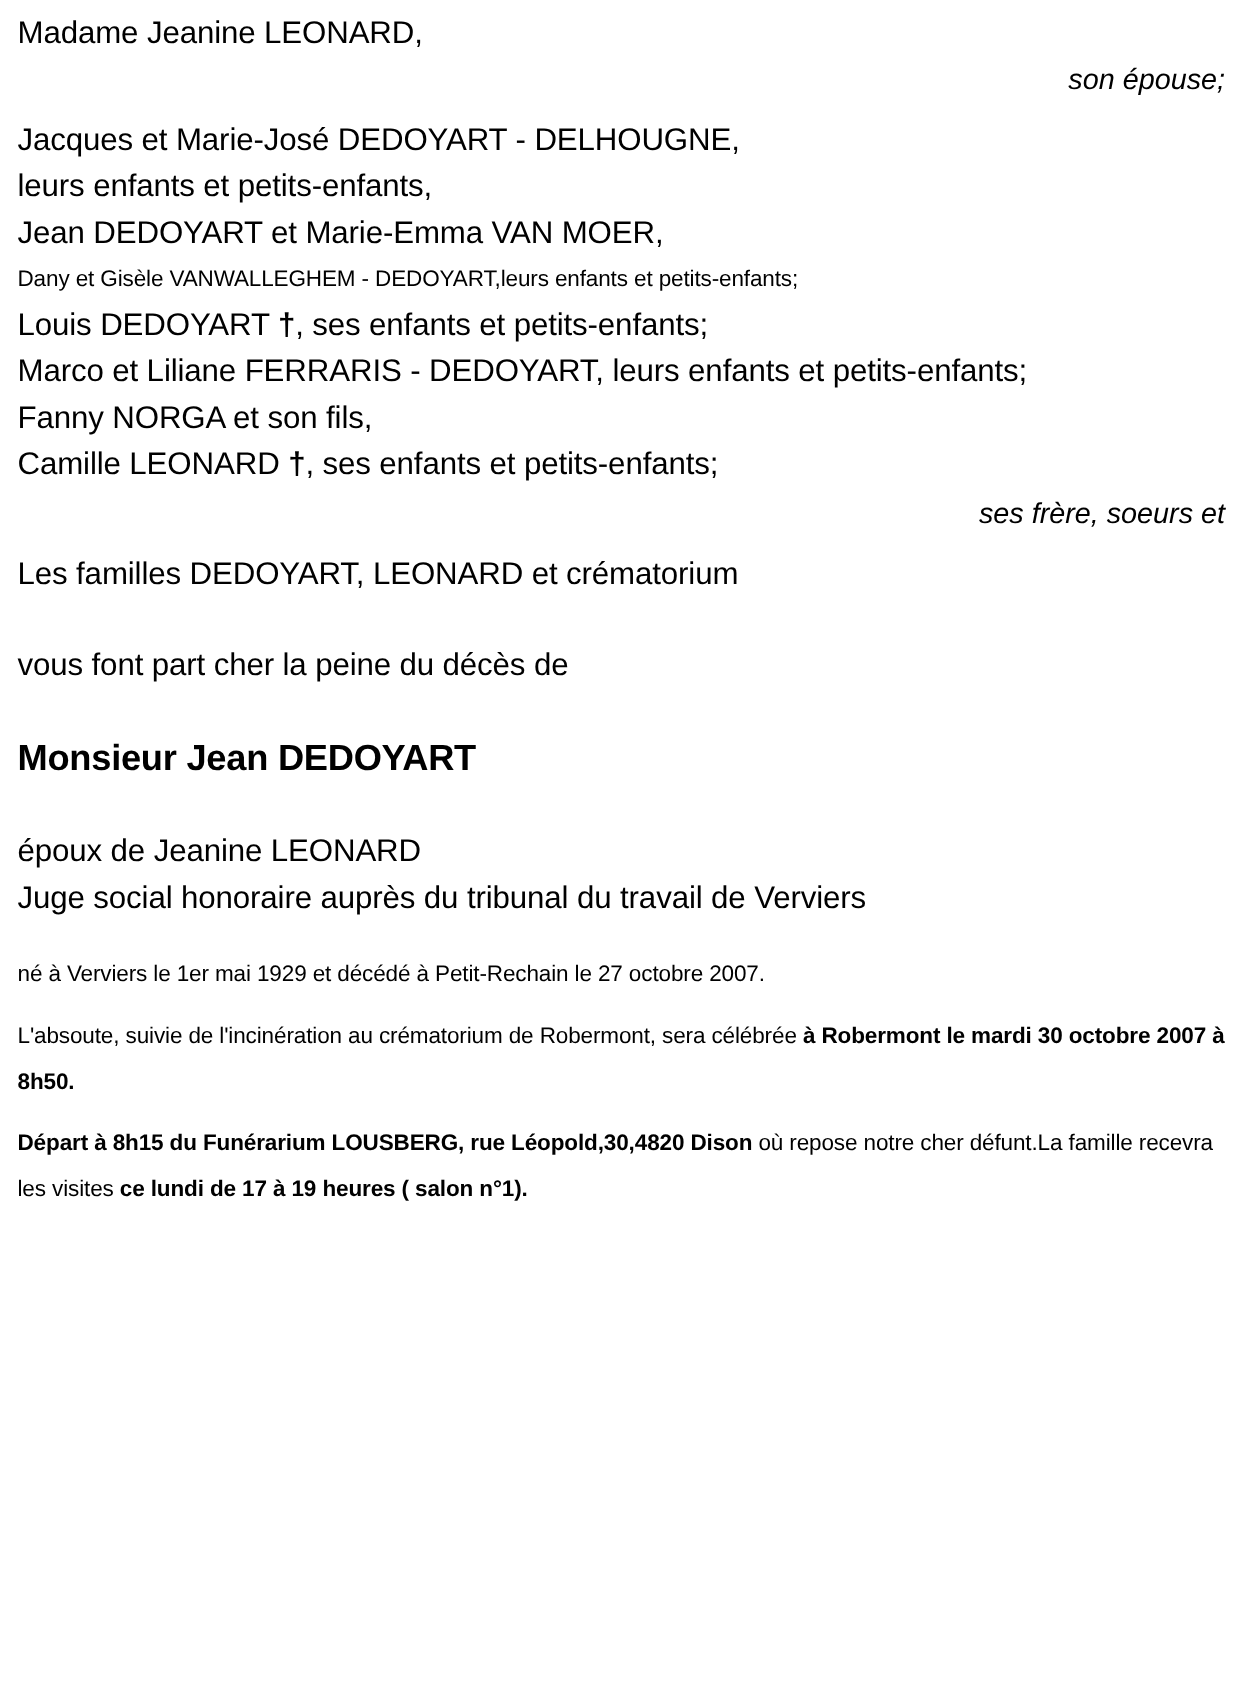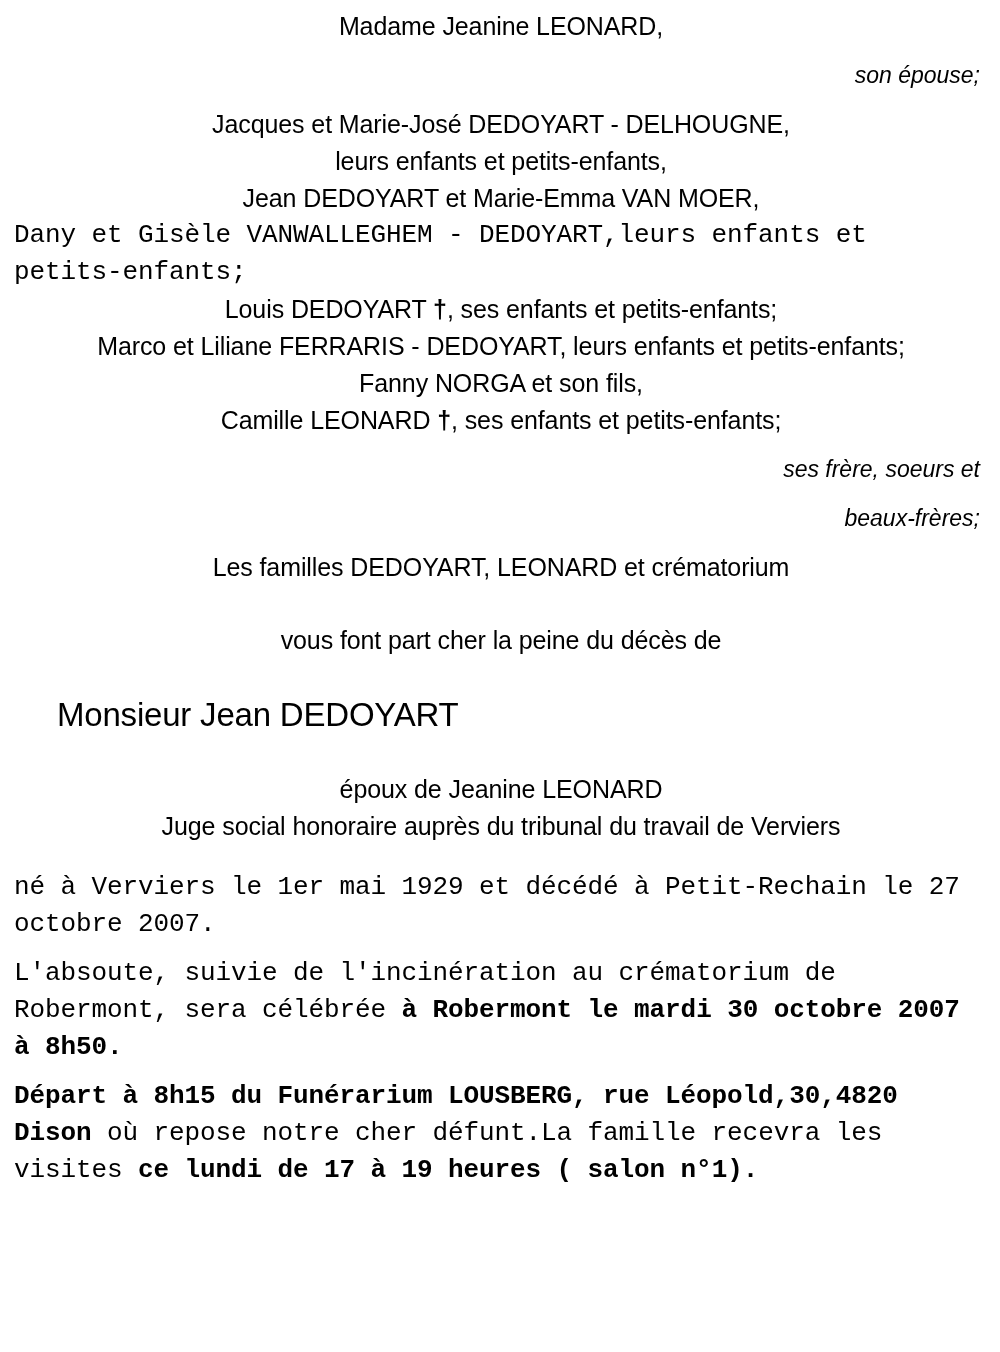--- a/index.html
+++ b/index.html
@@ -20,49 +20,45 @@
     box-sizing: border-box;
     width: 1000px;
     height: 1352px;
     padding: 8px 12px 0 14px;
   }
   .line {
     font-size: 25px;
     line-height: 37px;
     letter-spacing: -0.1px;
     white-space: pre-wrap;
-    text-align: center;
   }
   .para {
-    font-size: 26px;
+    font-size: 18px;
     line-height: 37px;
     letter-spacing: -0.1px;
-    font-family: Liberation Mono, monospace;
   }
   .relation {
     font-size: 23px;
     line-height: 37px;
     font-style: italic;
     text-align: right;
     padding-right: 8px;
     white-space: pre-wrap;
-    margin-top: 12px;
   }
   .relation-block {
     margin-top: 2px;
   }
   .gap-sm { height: 12px; }
   .gap-md { height: 24px; }
   .gap-lg { height: 36px; }
   .deceased-name {
-    font-size: 33px;
+    font-size: 29px;
     line-height: 40px;
-    font-weight: normal;
+    font-weight: bold;
     letter-spacing: -0.2px;
-    margin-left: 43px;
   }
   .dagger {
     font-weight: bold;
     font-size: 25px;
   }
   b, .b {
     font-weight: bold;
   }
 </style>
 </head>
@@ -83,21 +79,20 @@
   <div class="line"><span>Louis DEDOYART </span><span class="dagger">†</span><span>, ses enfants et petits-enfants;</span></div>
 
   <div class="line"><span>Marco et Liliane FERRARIS - DEDOYART, leurs enfants et petits-enfants;</span><span class="dagger"></span><span></span></div>
 
   <div class="line"><span>Fanny NORGA et son fils,</span><span class="dagger"></span><span></span></div>
 
   <div class="line"><span>Camille LEONARD </span><span class="dagger">†</span><span>, ses enfants et petits-enfants;</span></div>
 
   <div class="relation-block">
     <div class="relation">ses frère, soeurs et</div>
-    <div class="relation">beaux-frères;</div>
   </div>
 
   <div class="gap-sm"></div>
 
   <div class="line">Les familles DEDOYART, LEONARD et crématorium</div>
 
   <div class="gap-lg"></div>
 
   <div class="line">vous font part cher la peine du décès de</div>
 

